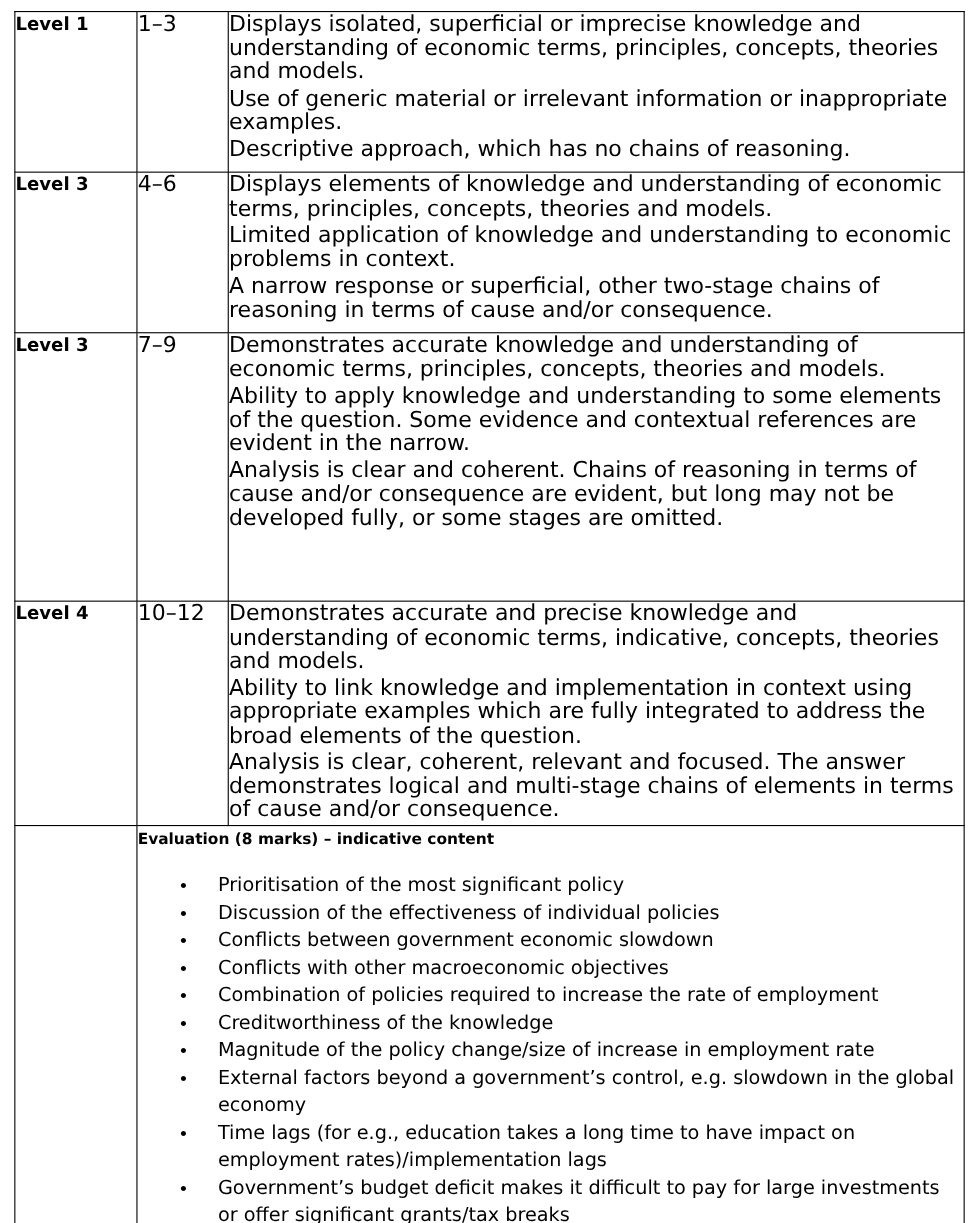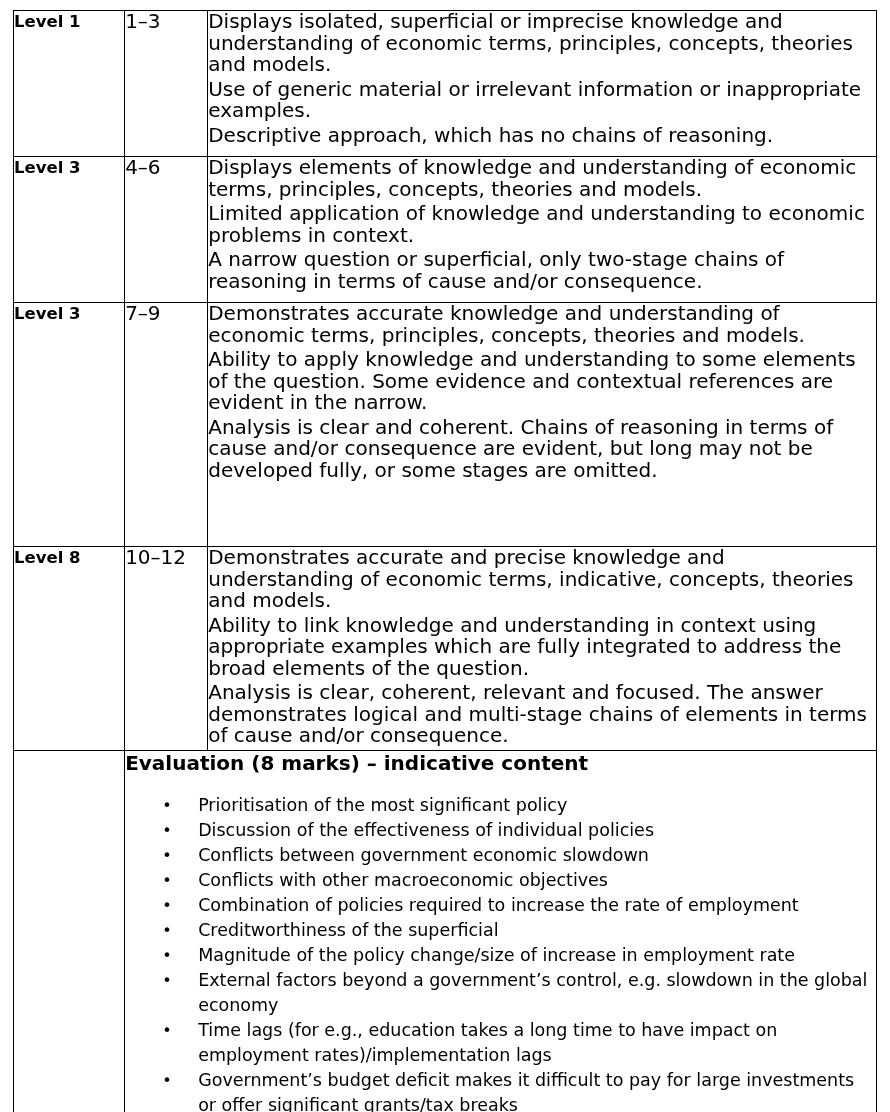--- a/index.html
+++ b/index.html
@@ -8,21 +8,21 @@
     .tbl { position: absolute; left: 13px; top: 10px; width: 864px; border-collapse: collapse; table-layout: fixed; }
     .tbl td { border: 1.5px solid #000; vertical-align: top; padding: 0; }
     .c1 { width: 111px; }
     .c2 { width: 83px; }
     .c3 { width: 668px; }
     .lvl { font-weight: bold; font-size: 16.5px; padding: 4px 0 0 10px; line-height: 21px; }
     .mk { font-size: 20px; padding: 4px 0 0 10px; line-height: 21px; }
     .desc { padding: 7px 4px 0 9px; font-size: 20px; line-height: 21.5px; }
     .desc p { margin: 0 0 3px 0; }
     .eval { padding: 24px 10px 0 10px; font-size: 17.5px; line-height: 25px; }
-    .eval h3 { margin: 0 0 17px 0; font-size: 20px; font-weight: bold; }
+    .eval h3 { margin: 0 0 17px 0; font-size: 14px; font-weight: bold; }
     .eval ul { list-style: none; margin: 0; padding: 0; }
     .eval li { position: relative; padding-left: 73px; }
     .eval li .bullet { position: absolute; left: 37px; top: 0; font-size: 16px; }
     .eval li .item-text { display: block; }
   </style>
 </head>
 <body>
 
 <table class="tbl">
   <colgroup>
@@ -41,40 +41,40 @@
         <p>Descriptive approach, which has no chains of reasoning.</p>
       </td>
     </tr>
 
     <tr style="height:146px;">
       <td class="lvl">Level 3</td>
       <td class="mk">4–6</td>
       <td class="desc">
         <p>Displays elements of knowledge and understanding of economic terms, principles, concepts, theories and models.</p>
         <p>Limited application of knowledge and understanding to economic problems in context.</p>
-        <p>A narrow question or superficial, only two-stage chains of reasoning in terms of cause and/or consequence.</p>
+        <p>A narrow response or superficial, other two-stage chains of reasoning in terms of cause and/or consequence.</p>
       </td>
     </tr>
 
     <tr style="height:244px;">
       <td class="lvl">Level 3</td>
       <td class="mk">7–9</td>
       <td class="desc">
         <p>Demonstrates accurate knowledge and understanding of economic terms, principles, concepts, theories and models.</p>
         <p>Ability to apply knowledge and understanding to some elements of the question. Some evidence and contextual references are evident in the narrow.</p>
         <p>Analysis is clear and coherent. Chains of reasoning in terms of cause and/or consequence are evident, but long may not be developed fully, or some stages are omitted.</p>
       </td>
     </tr>
 
     <tr style="height:190px;">
-      <td class="lvl">Level 8</td>
+      <td class="lvl">Level 4</td>
       <td class="mk">10–12</td>
       <td class="desc">
         <p>Demonstrates accurate and precise knowledge and understanding of economic terms, indicative, concepts, theories and models.</p>
-        <p>Ability to link knowledge and understanding in context using appropriate examples which are fully integrated to address the broad elements of the question.</p>
+        <p>Ability to link knowledge and implementation in context using appropriate examples which are fully integrated to address the broad elements of the question.</p>
         <p>Analysis is clear, coherent, relevant and focused. The answer demonstrates logical and multi-stage chains of elements in terms of cause and/or consequence.</p>
       </td>
     </tr>
 
     <tr style="height:421px;">
       <td></td>
       <td colspan="2" class="eval">
         <h3>Evaluation (8 marks) – indicative content</h3>
         <ul>
           <li>
@@ -92,21 +92,21 @@
           <li>
               <span class="bullet">•</span>
               <span class="item-text">Conflicts with other macroeconomic objectives</span>
             </li>
           <li>
               <span class="bullet">•</span>
               <span class="item-text">Combination of policies required to increase the rate of employment</span>
             </li>
           <li>
               <span class="bullet">•</span>
-              <span class="item-text">Creditworthiness of the superficial</span>
+              <span class="item-text">Creditworthiness of the knowledge</span>
             </li>
           <li>
               <span class="bullet">•</span>
               <span class="item-text">Magnitude of the policy change/size of increase in employment rate</span>
             </li>
           <li>
               <span class="bullet">•</span>
               <span class="item-text">External factors beyond a government’s control, e.g. slowdown in the global economy</span>
             </li>
           <li>

